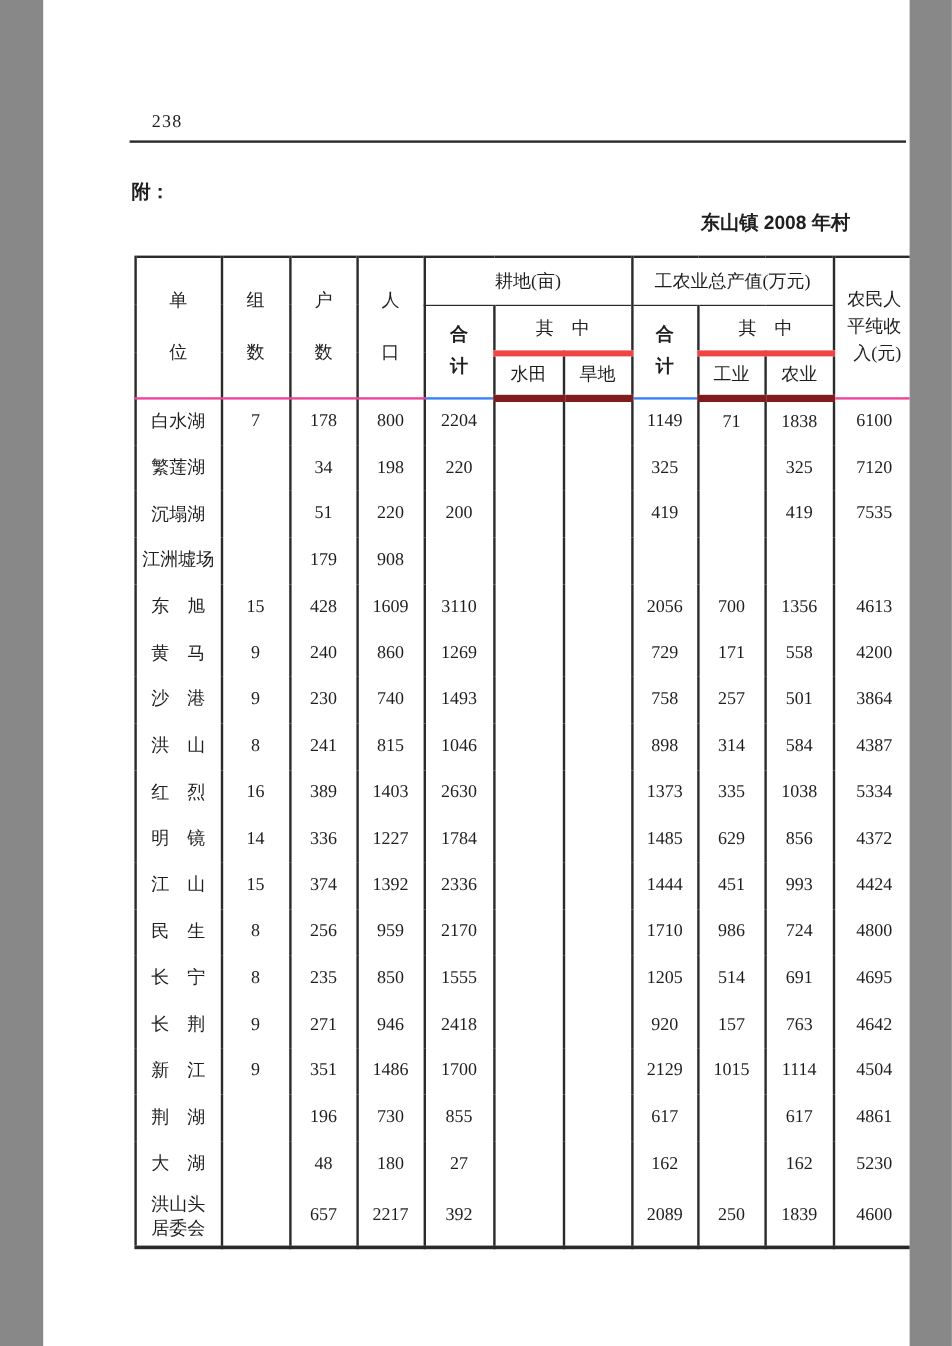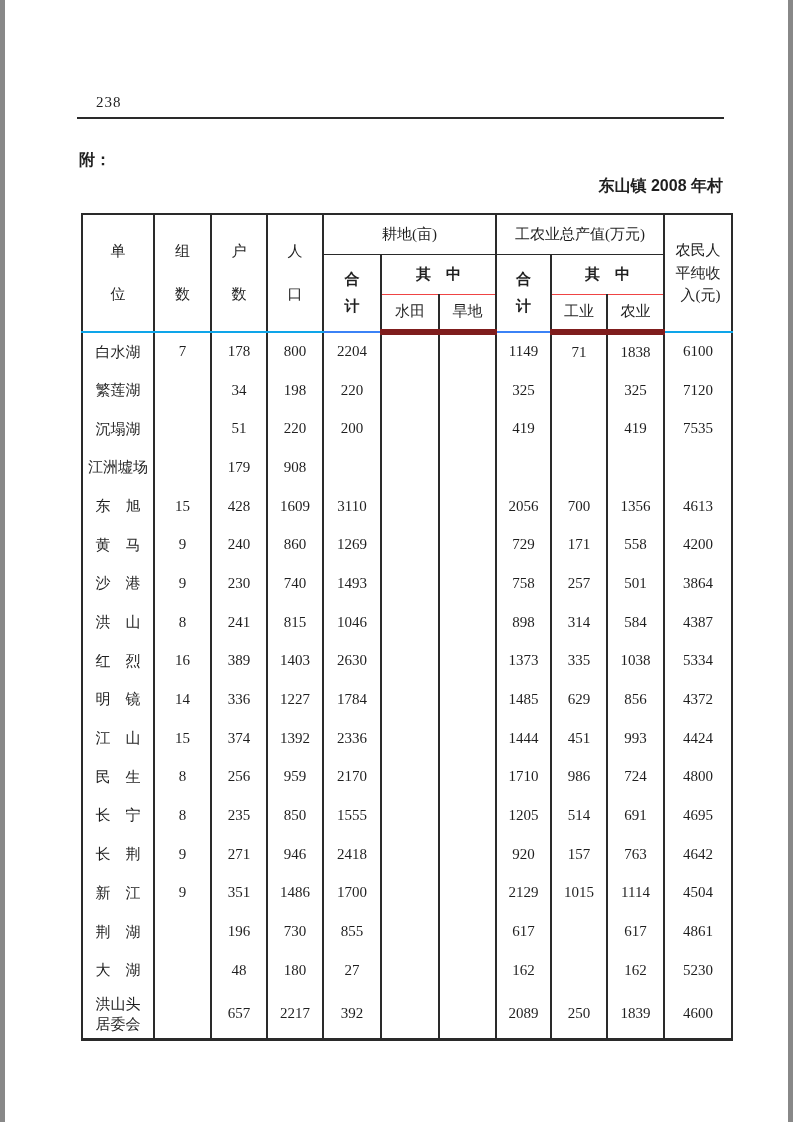--- a/index.html
+++ b/index.html
@@ -1,19 +1,19 @@
 <!DOCTYPE html>
 <html><head>
 <meta charset="utf-8">
 <style>
   * { margin:0; padding:0; box-sizing:border-box; }
   html,body { background:#888; }
   .page {
     position:relative;
-    width:783px; height:1122px;
+    width:722px; height:1122px;
     margin:0 auto;
     background:#ffffff;
     color:#1f1f1f;
     font-family:"Liberation Serif","DejaVu Serif",serif;
     overflow:hidden;
   }
   .page-number {
     position:absolute; left:91px; top:94px;
     font-size:15px; letter-spacing:1px;
   }
@@ -24,21 +24,21 @@
   .head-rule {
     position:absolute; left:72px; top:117px;
     width:647px; height:2px; background:#2a2a2a;
   }
   .attachment-label {
     position:absolute; left:74px; top:150px;
     font-family:"Liberation Sans","DejaVu Sans",sans-serif;
     font-weight:bold; font-size:16px;
   }
   .table-caption {
-    position:absolute; top:176px; right:65px;
+    position:absolute; top:176px; right:49px;
     font-family:"Liberation Sans","DejaVu Sans",sans-serif;
     font-weight:bold; font-size:16px;
   }
   .table-wrap { position:absolute; left:76px; top:213px; }
   table {
     border-collapse:collapse; table-layout:fixed;
     width:650px;
     border:2px solid #2a2a2a;
     border-bottom-width:3px;
     font-size:15px;
@@ -48,24 +48,24 @@
     border-right:2px solid #2a2a2a;
     text-align:center; vertical-align:middle;
     font-weight:normal;
     padding:0;
     overflow:hidden;
   }
   thead tr.h1 { height:40px; }
   thead tr.h2 { height:40px; }
   thead tr.h3 { height:38px; }
   thead th.grp      { border-bottom:1px solid #2a2a2a; }
-  thead th.ofwhich  { border-bottom:1px solid #ef4444;font-weight:bold; }
+  thead th.ofwhich  { border-bottom:5px solid #ef4444; }
   thead th.subtotal { border-bottom:2px solid #3b82f6;font-weight:bold; }
   thead tr.h3 th    { border-bottom:6px solid #7f1d1d; }
-  thead th.spanall  { border-bottom:2px solid #0ea5e9; }
+  thead th.spanall  { border-bottom:2px solid #ec4899; }
   tbody tr { height:38.7px;padding-left:12px; }
   tbody tr.tall { height:50px; }
   
   .vstack {
     display:inline-block; width:1em;
     line-height:2.9; white-space:normal; word-break:break-all;
     vertical-align:middle;
   }
   .vstack2 {
     display:inline-block; width:1em;

